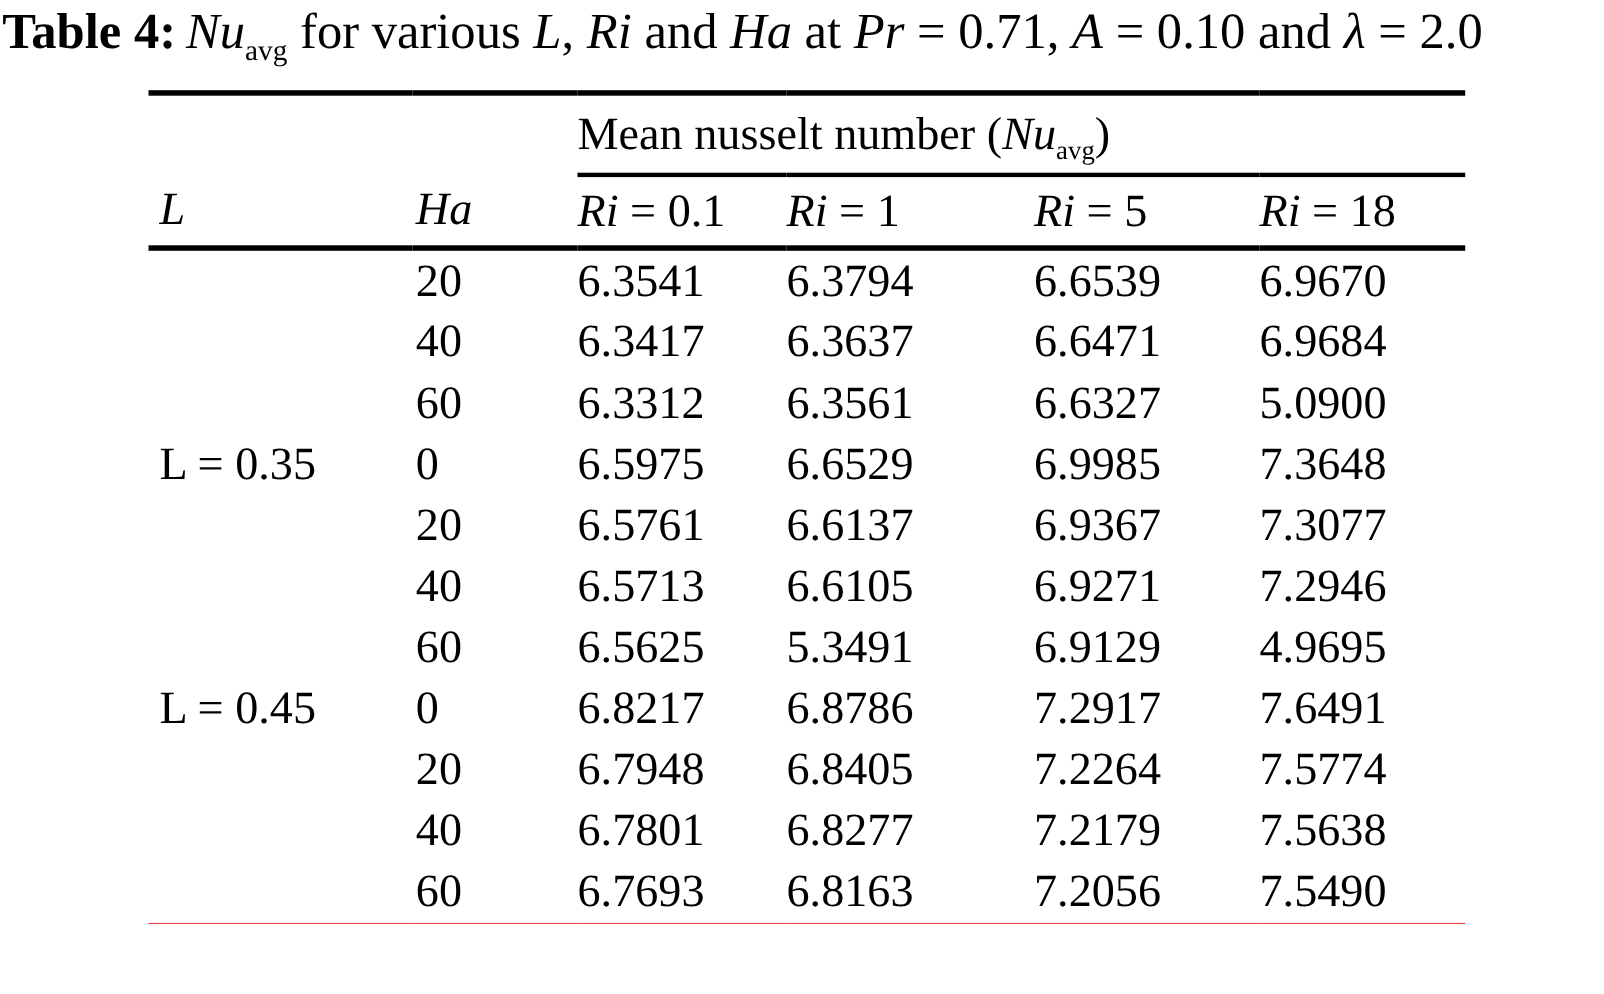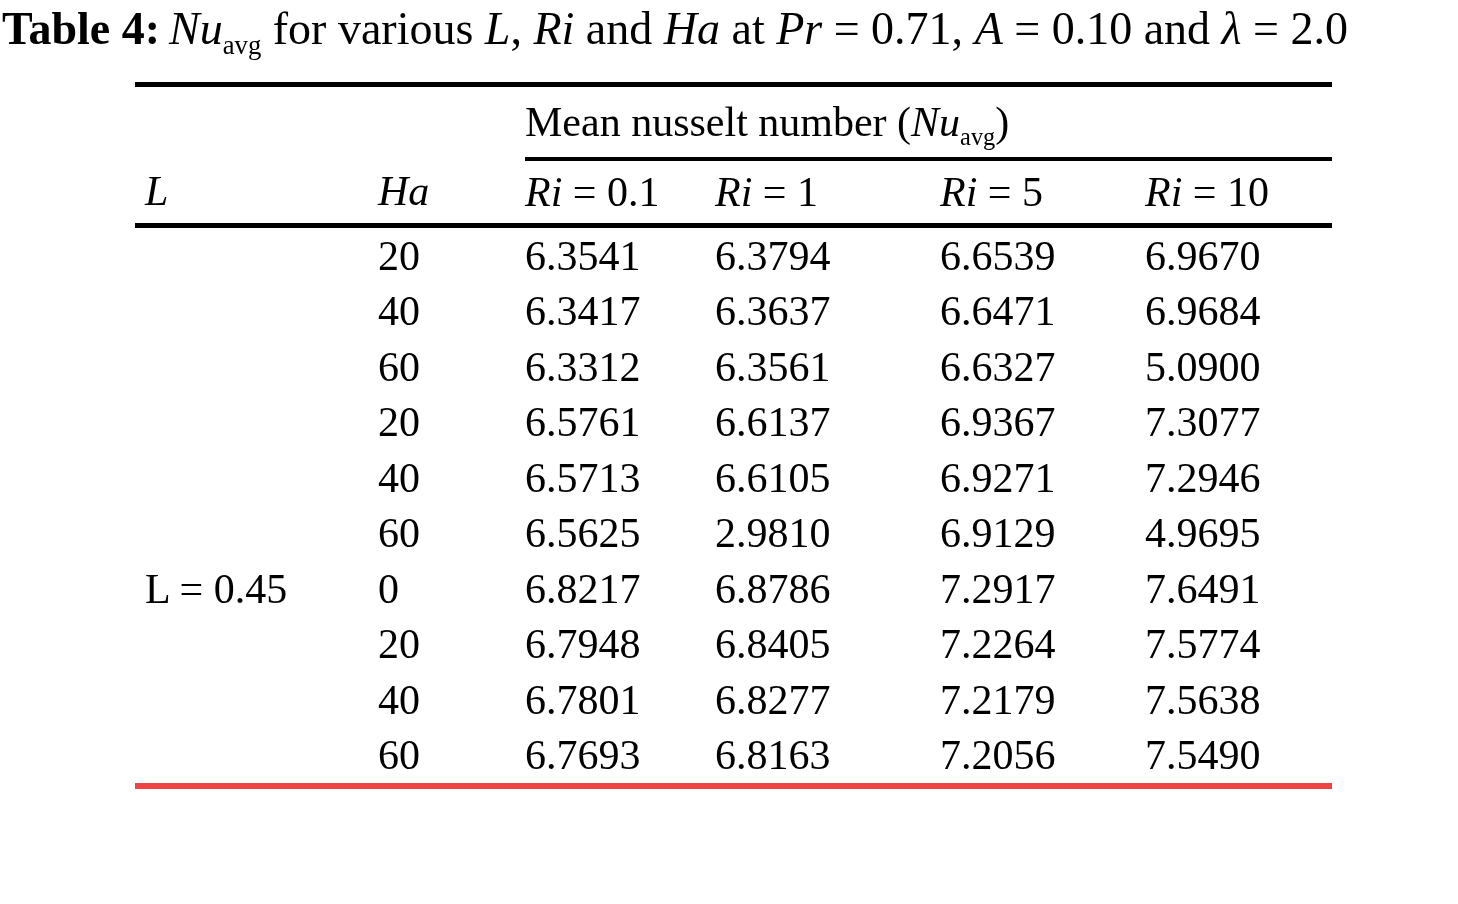--- a/index.html
+++ b/index.html
@@ -35,21 +35,21 @@
   }
   table.nu-table {
     position: absolute;
     left: 135px;
     top: 82px;
     width: 1197px;
     border-collapse: collapse;
     table-layout: fixed;
     font-size: 42px;
     border-top: 5px solid #000;
-    border-bottom: 6px solid #ef4444;
+    border-bottom: 1px solid #ef4444;
   }
   table.nu-table th, table.nu-table td {
     font-weight: normal;
     text-align: left;
     vertical-align: middle;
     padding: 0;
     white-space: nowrap;
     overflow: visible;
   }
   tr.span-row th { height: 70px; }
@@ -83,21 +83,21 @@
     <tr class="span-row">
       <th colspan="2"></th>
       <th colspan="4" class="span-head"><span class="rm">Mean nusselt number (</span><span class="it">Nu</span><sub class="subvar">avg</sub><span class="rm">)</span></th>
     </tr>
     <tr class="head-row">
       <th class="col-l"><span class="it">L</span><span class="rm"></span></th>
       <th class="col-ha"><span class="it">Ha</span><span class="rm"></span></th>
       <th><span class="it">Ri</span><span class="rm"> = 0.1</span></th>
       <th><span class="it">Ri</span><span class="rm"> = 1</span></th>
       <th><span class="it">Ri</span><span class="rm"> = 5</span></th>
-      <th><span class="it">Ri</span><span class="rm"> = 10</span></th>
+      <th><span class="it">Ri</span><span class="rm"> = 18</span></th>
     </tr>
   </thead>
   <tbody>
     <tr>
       <td class="col-l"></td>
       <td class="col-ha">20</td>
       <td>6.3541</td>
       <td>6.3794</td>
       <td>6.6539</td>
       <td>6.9670</td>
@@ -112,40 +112,48 @@
     </tr>
     <tr>
       <td class="col-l"></td>
       <td class="col-ha">60</td>
       <td>6.3312</td>
       <td>6.3561</td>
       <td>6.6327</td>
       <td>5.0900</td>
     </tr>
     <tr>
+      <td class="col-l">L = 0.35</td>
+      <td class="col-ha">0</td>
+      <td>6.5975</td>
+      <td>6.6529</td>
+      <td>6.9985</td>
+      <td>7.3648</td>
+    </tr>
+    <tr>
       <td class="col-l"></td>
       <td class="col-ha">20</td>
       <td>6.5761</td>
       <td>6.6137</td>
       <td>6.9367</td>
       <td>7.3077</td>
     </tr>
     <tr>
       <td class="col-l"></td>
       <td class="col-ha">40</td>
       <td>6.5713</td>
       <td>6.6105</td>
       <td>6.9271</td>
       <td>7.2946</td>
     </tr>
     <tr>
       <td class="col-l"></td>
       <td class="col-ha">60</td>
       <td>6.5625</td>
-      <td>2.9810</td>
+      <td>5.3491</td>
       <td>6.9129</td>
       <td>4.9695</td>
     </tr>
     <tr>
       <td class="col-l">L = 0.45</td>
       <td class="col-ha">0</td>
       <td>6.8217</td>
       <td>6.8786</td>
       <td>7.2917</td>
       <td>7.6491</td>

